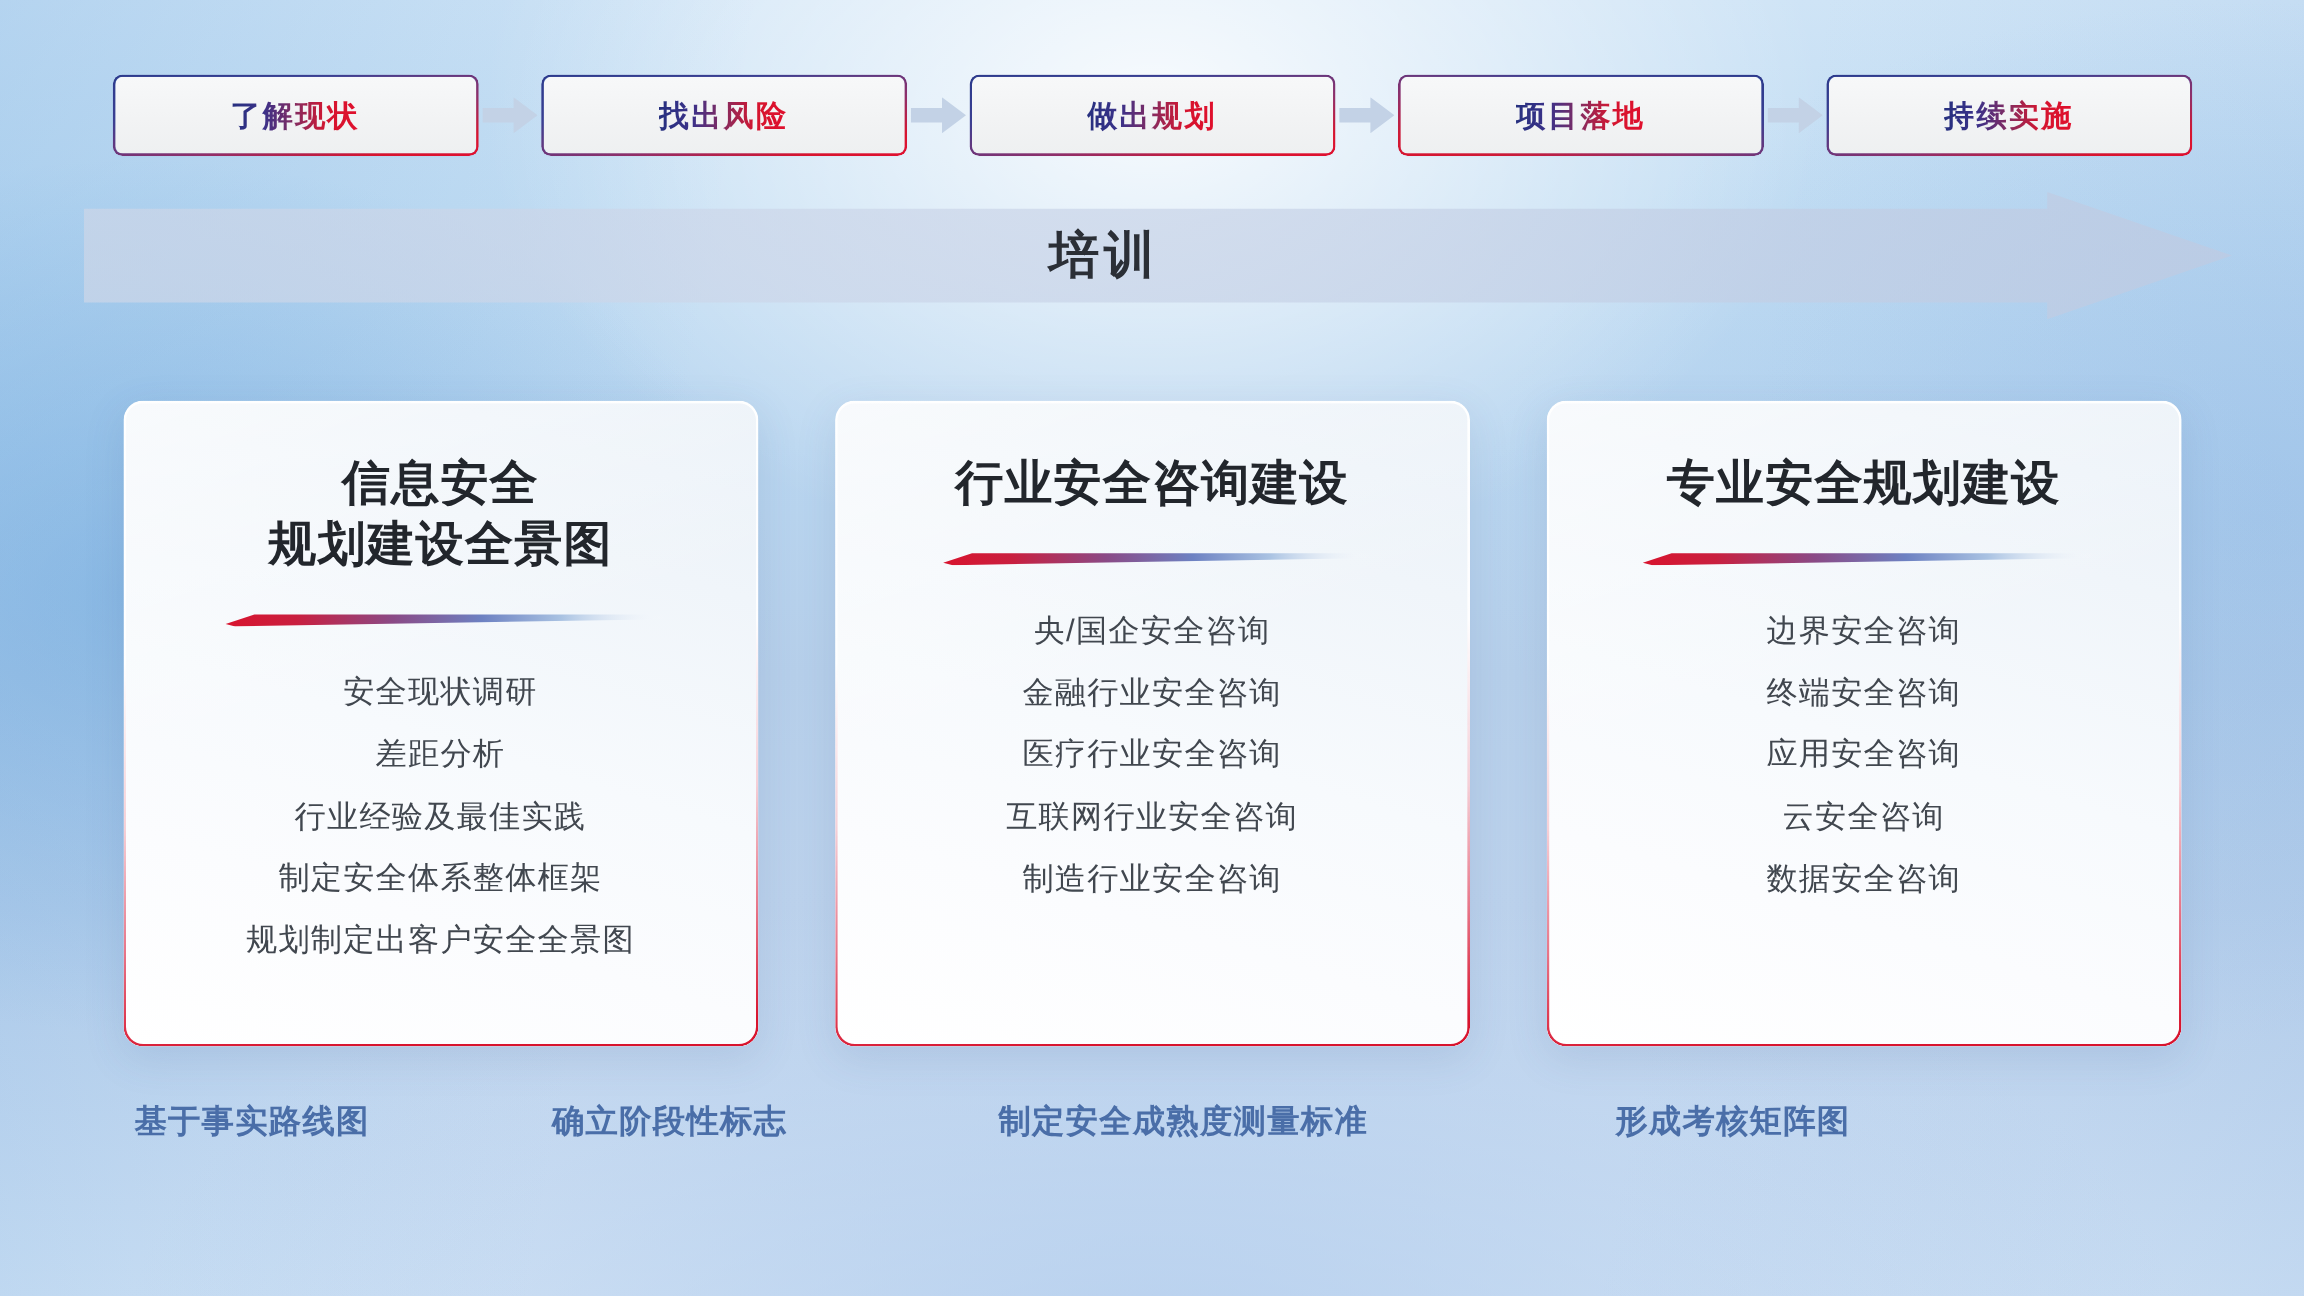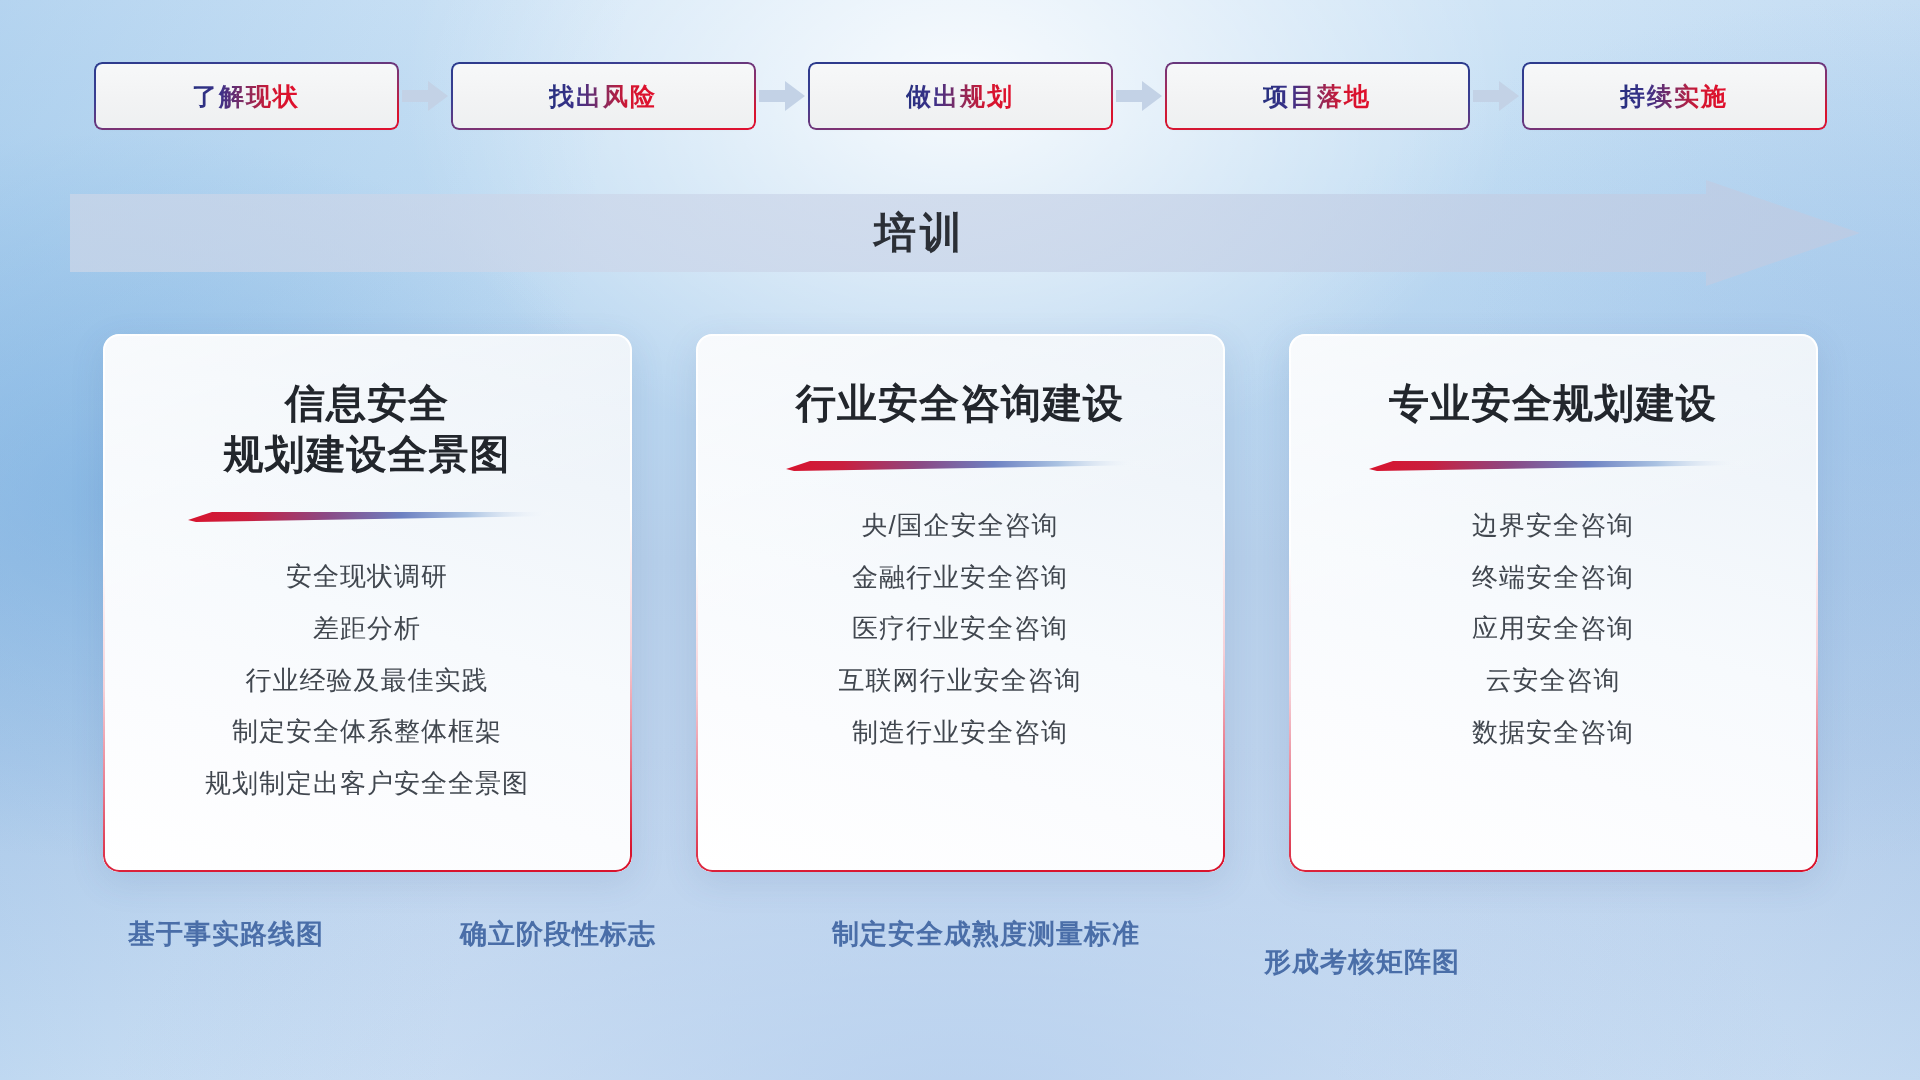--- a/index.html
+++ b/index.html
@@ -64,21 +64,21 @@
   }
   .step-arrow{
     width:56px; height:68px;
     display:flex; align-items:center; justify-content:center;
     flex:0 0 56px;
   }
   .step-arrow svg{ display:block; }
 
   
   .banner{
-    position:absolute; left:70px; top:180px;
+    position:absolute; left:70px; top:160px;
     width:1790px; height:106px;
     z-index:2;
   }
   .banner svg{ position:absolute; inset:0; width:100%; height:100%; }
   .banner-label{
     position:absolute; left:0; top:0; width:1700px; height:106px;
     display:flex; align-items:center; justify-content:center;
     font-size:42px; font-weight:700; color:#2b2f36; letter-spacing:4px;
   }
 
@@ -147,24 +147,24 @@
   
   .captions{
     position:absolute; left:0; top:916px; width:1920px; height:56px;
     z-index:4;
   }
   .caption{
     position:absolute; top:0;
     font-size:27px; font-weight:700; color:#4a6ea8; letter-spacing:1px;
     white-space:nowrap;
   }
-  .cap0{ left:128px; }
+  .cap0{ left:112px; }
   .cap1{ left:460px; }
   .cap2{ left:788px;margin-left:44px; }
-  .cap3{ left:1264px;margin-top:28px; }
+  .cap3{ left:1346px; }
 </style>
 </head>
 <body>
 
 <div id="stage">
 
   <div class="steps">
 
     <div class="step-box">
       <span class="step-label">了解现状</span>

